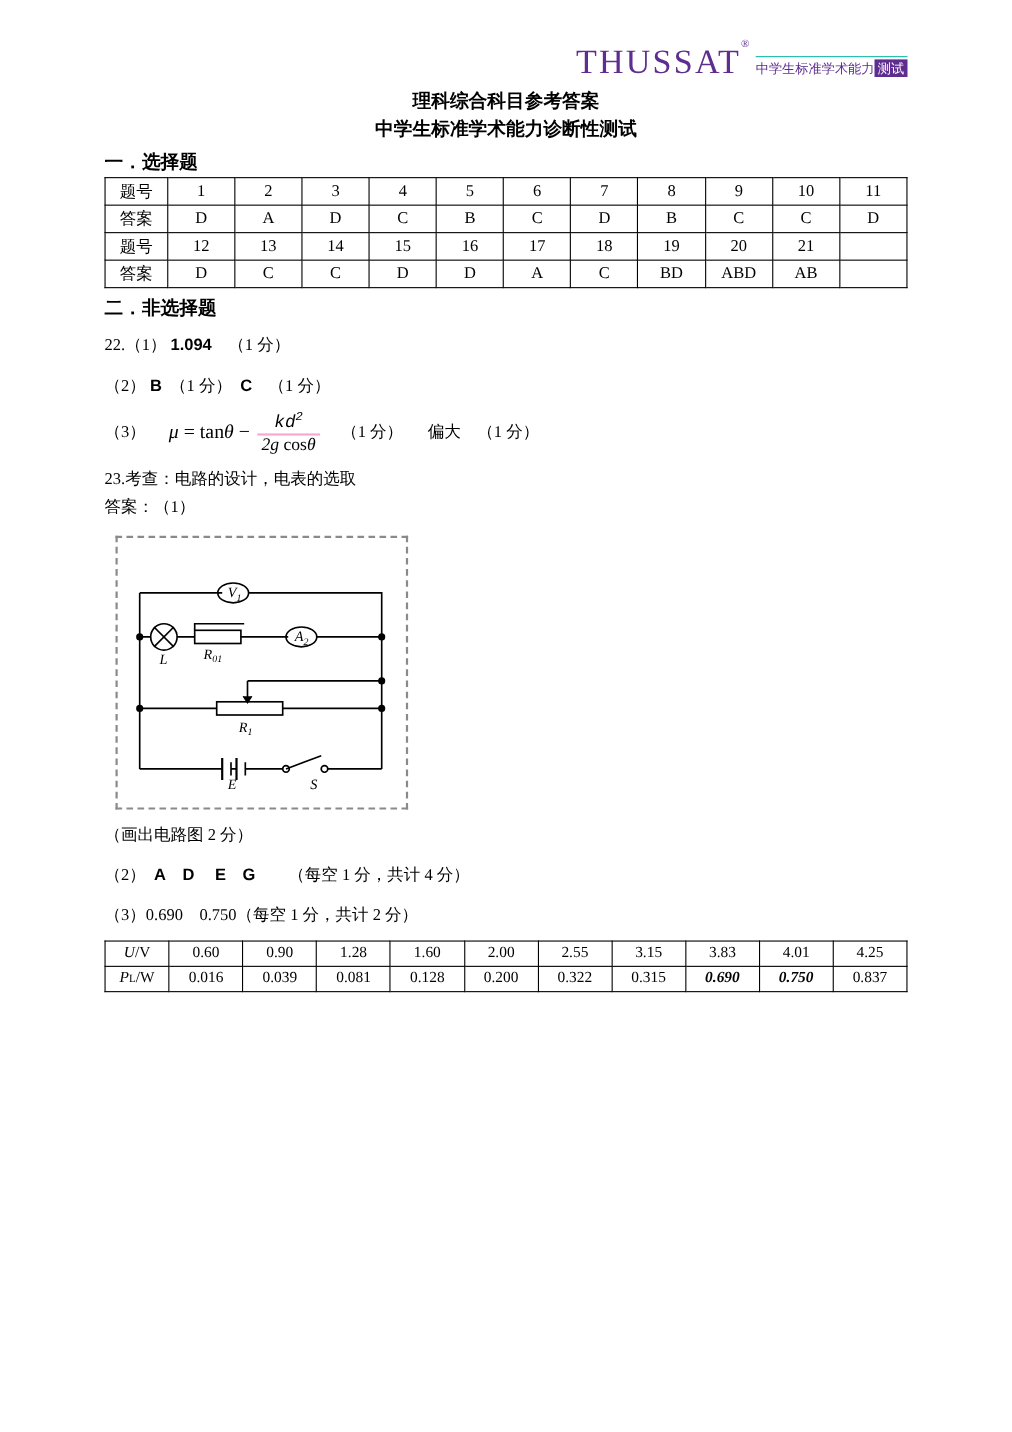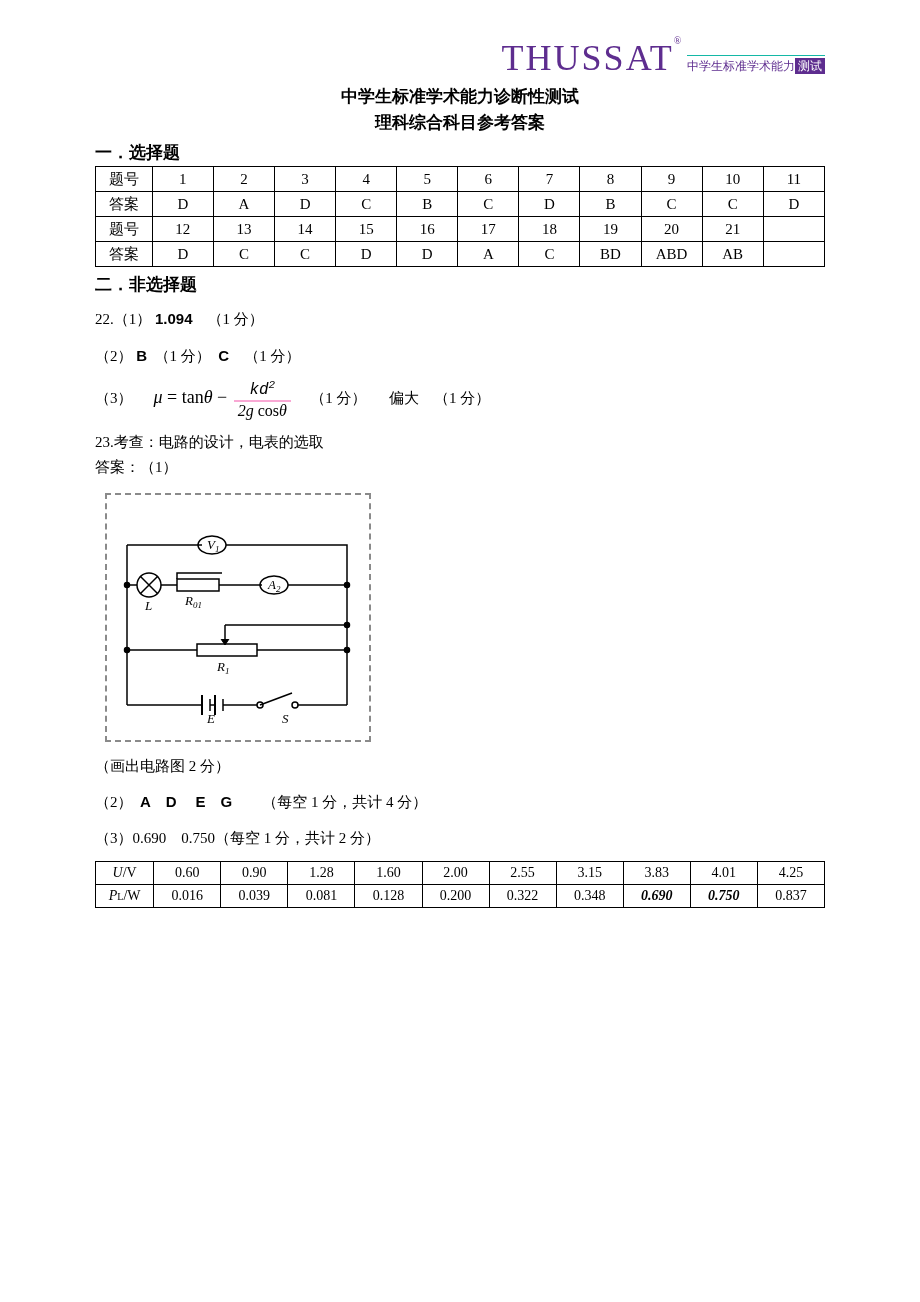--- a/index.html
+++ b/index.html
@@ -12,21 +12,21 @@
     width: 920px;
     box-sizing: border-box;
   }
   .logo-wrap {
     text-align: right;
     margin-bottom: 8px;
   }
   .logo-main {
     color: #5e2d8f;
     font-family: "Times New Roman", serif;
-    font-size: 36px;
+    font-size: 31px;
     letter-spacing: 2px;
     font-weight: normal;
     line-height: 1;
     position: relative;
   }
   .logo-r {
     font-size: 10px;
     vertical-align: top;
     position: relative;
     top: -4px;
@@ -135,22 +135,22 @@
 <div class="logo-wrap">
   <div style="display:inline-block; text-align:center;">
     <span class="logo-main">THUSSAT</span><span class="logo-main logo-r">®</span>
     <div class="logo-sub">
       <span>中学生标准学术能力</span><span class="logo-badge">测试</span>
     </div>
   </div>
 </div>
 
 <div class="title-block">
+  <div>理科综合科目参考答案</div>
   <div>中学生标准学术能力诊断性测试</div>
-  <div>理科综合科目参考答案</div>
 </div>
 
 <div class="section-head">一．选择题</div>
 
 <table class="ans">
   <tbody>
       <tr>
     <td class="rowh">题号</td>
     <td>1</td>
         <td>2</td>
@@ -339,19 +339,19 @@
         <td>4.25</td>
   </tr>
   <tr>
     <td class="rowh"><span style="font-style:italic">P</span><span style="font-size:10px">L</span><span>/W</span></td>
     <td>0.016</td>
         <td>0.039</td>
         <td>0.081</td>
         <td>0.128</td>
         <td>0.200</td>
         <td>0.322</td>
-        <td>0.348</td>
+        <td>0.315</td>
         <td class="italnum">0.690</td>
         <td class="italnum">0.750</td>
         <td>0.837</td>
   </tr>
 </tbody>
   </table>
 
 </body></html>

